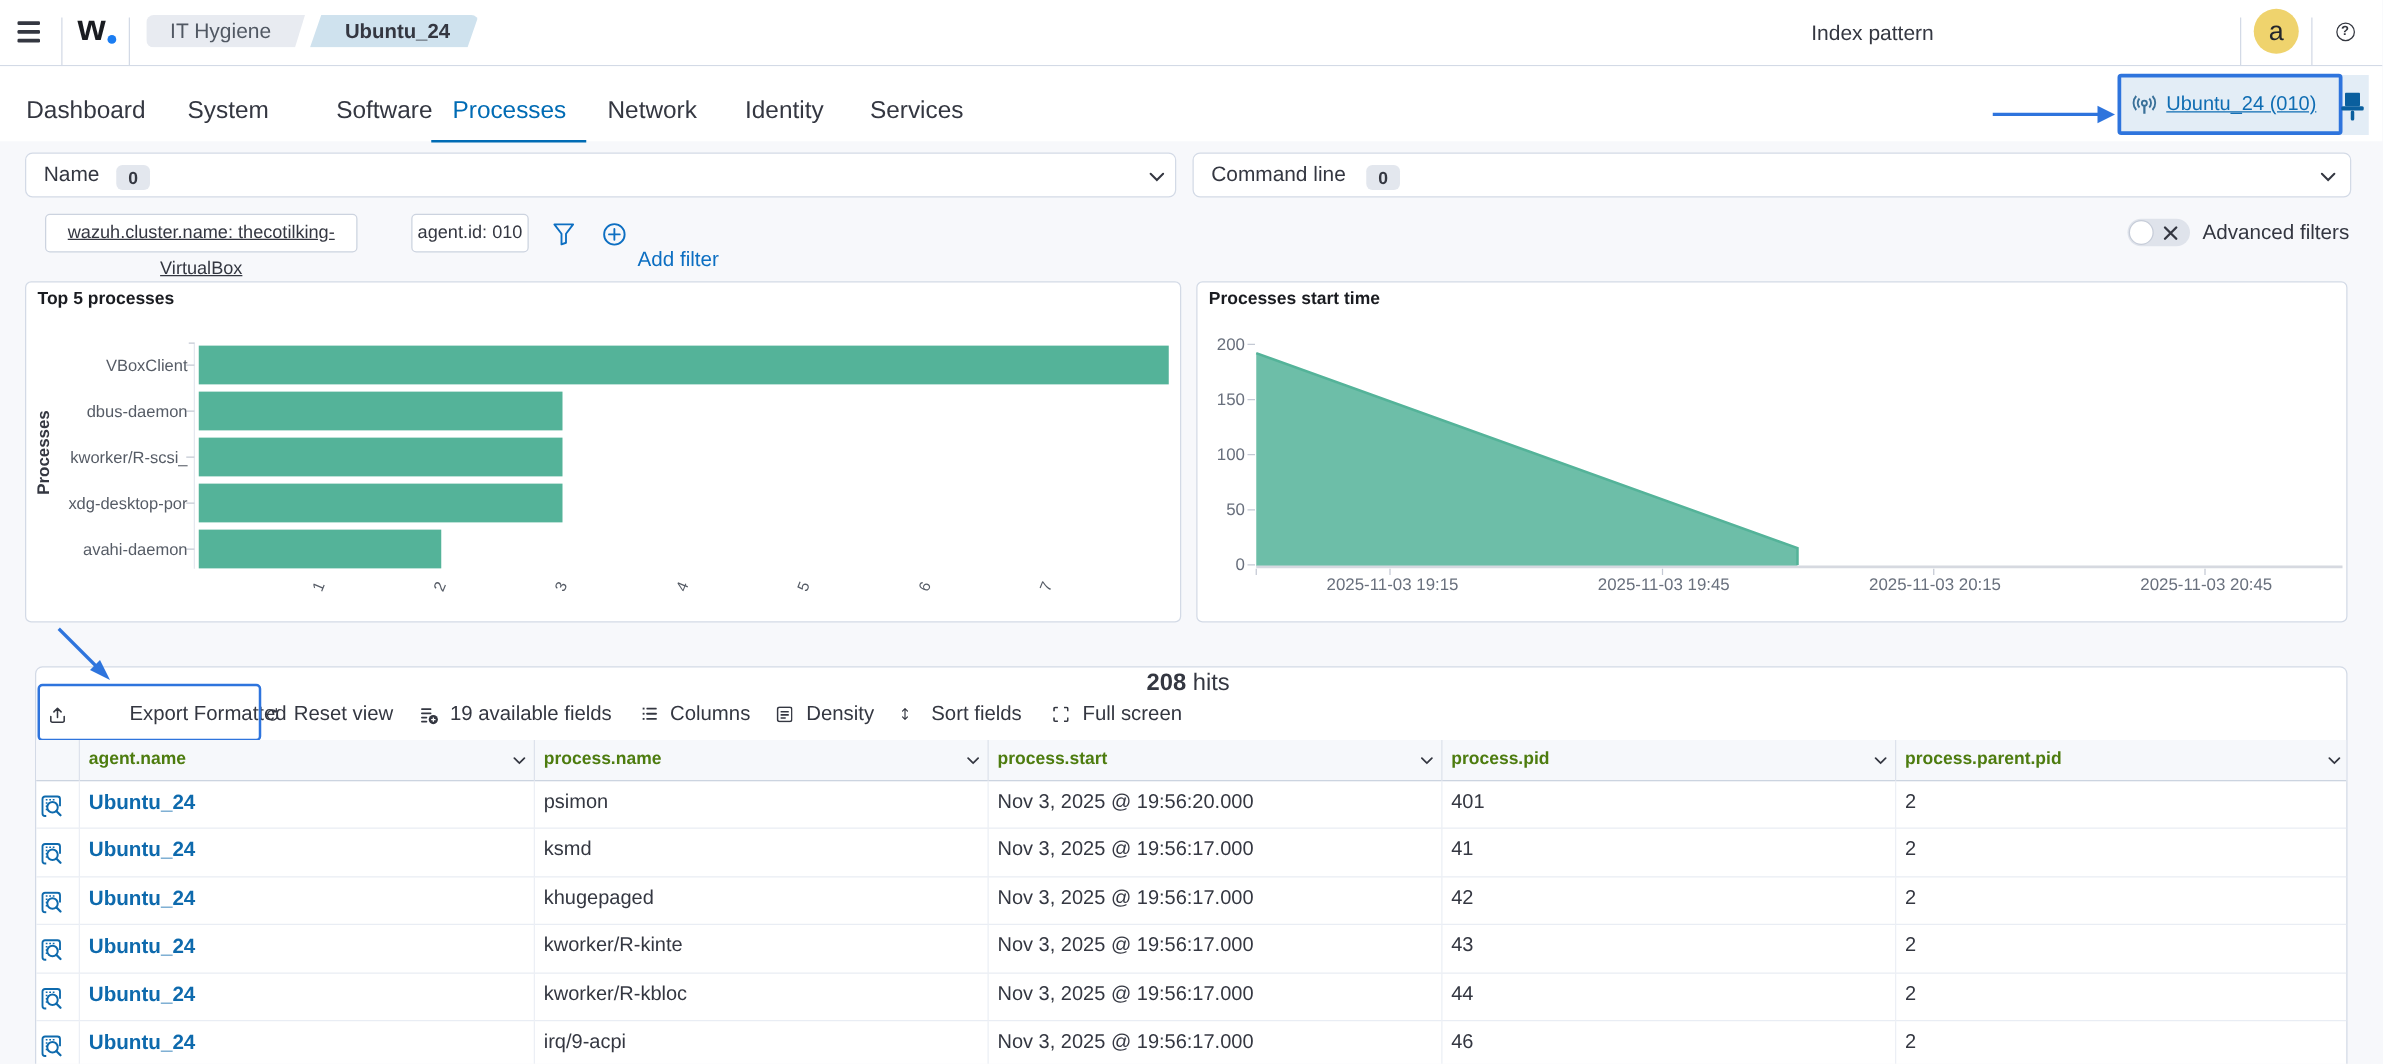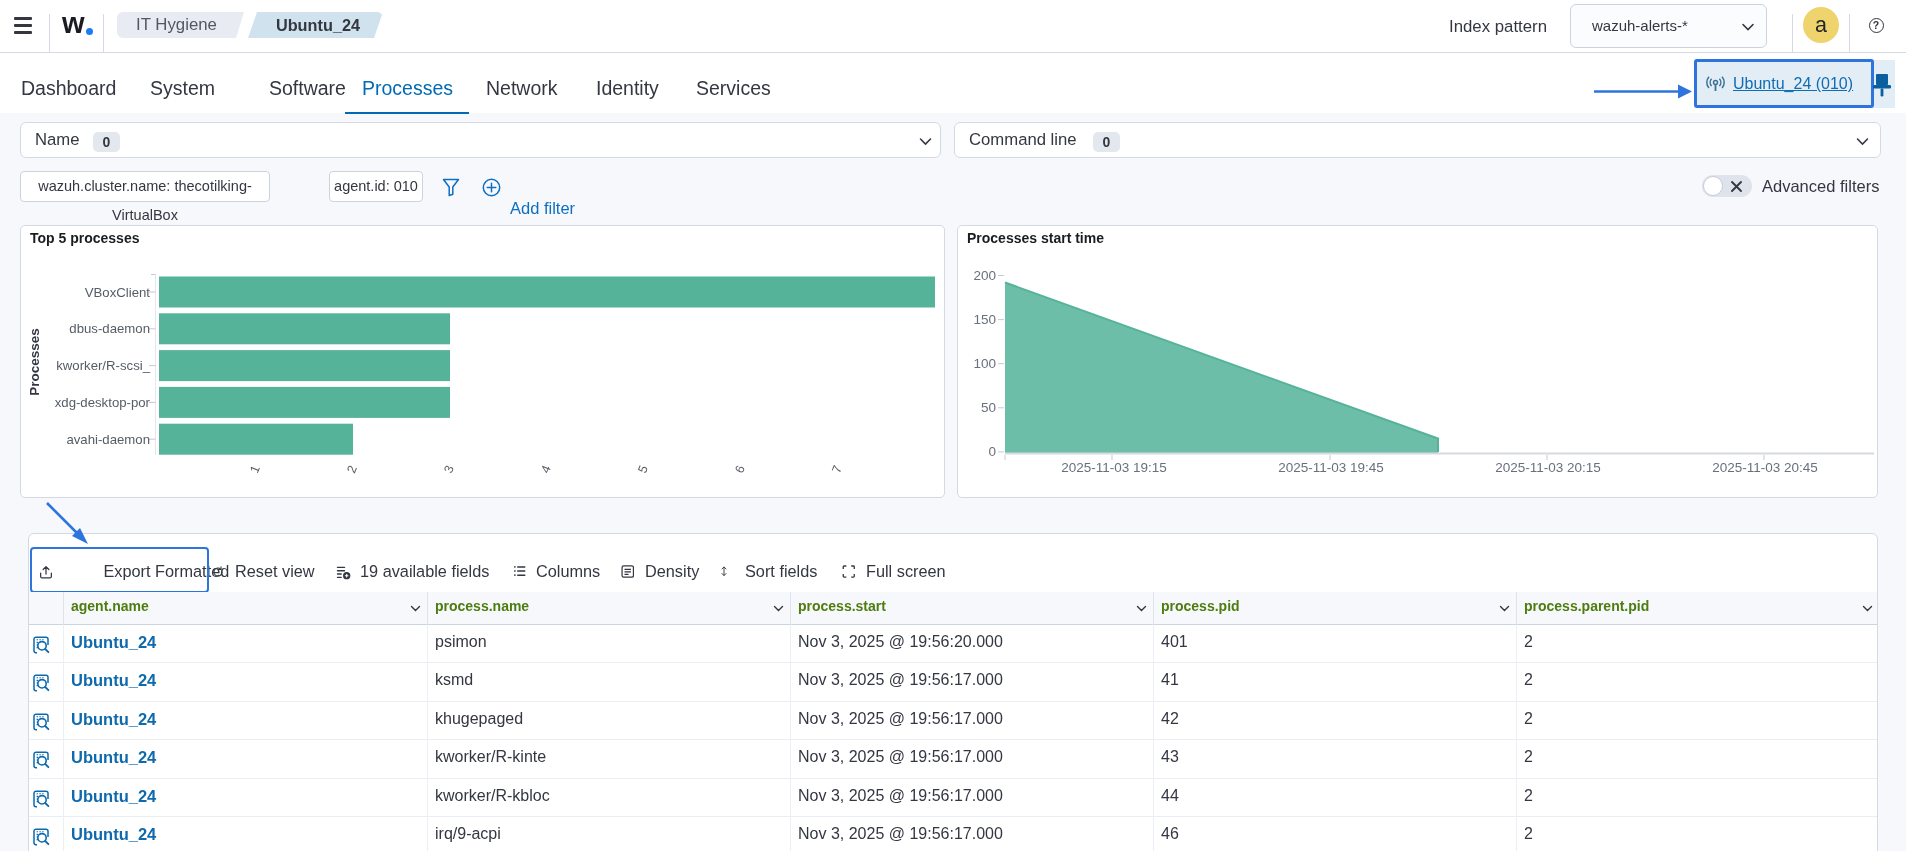--- a/index.html
+++ b/index.html
@@ -72,25 +72,20 @@
       <span></span>
       <span></span>
     </div>
   <div class="vdiv" style="left:49px;"></div>
   <div id="logo">w</div>
     <div class="abs" style="left:86px;top:28px;width:7px;height:7px;border-radius:50%;background:#1b7df2;"></div>
   <div class="vdiv" style="left:103px;"></div>
   <div id="crumb1" class="crumb">IT Hygiene</div>
   <div id="crumb2" class="crumb">Ubuntu_24</div>
   <div id="idxlabel">Index pattern</div>
-  <div id="idxsel">wazuh-alerts-*
-    <svg class="abs" style="left:170px;top:15px;" width="14" height="14" viewBox="0 0 14 14">
-        <path d="M2 4.5 L7 9.5 L12 4.5" fill="none" stroke="#343741" stroke-width="1.6" stroke-linecap="round"></path>
-      </svg>
-  </div>
   <div class="vdiv" style="left:1792px;"></div>
   <div id="avatar">a</div>
   <div class="vdiv" style="left:1849px;"></div>
   <div id="help">?</div>
 </div>
 
 <div id="tabbar">
   <div class="tab" style="left:21px;">Dashboard</div>
   <div class="tab" style="left:150px;">System</div>
   <div class="tab" style="left:234px;margin-left:35px;">Software</div>
@@ -127,21 +122,21 @@
     </svg>
 </div>
 <div class="acc" style="left:954px; width:927px;">
   <div class="lbl">Command line</div>
   <div class="badge" style="left:138px;">0</div>
   <svg class="abs" style="left:900px;top:11px;" width="15" height="15" viewBox="0 0 15 15">
       <path d="M2.5 5 L7.5 10 L12.5 5" fill="none" stroke="#343741" stroke-width="1.6" stroke-linecap="round"></path>
     </svg>
 </div>
 
-<div class="pill" style="left:20px; width:250px;">wazuh.cluster.name: thecotilking-VirtualBox</div>
+<div class="pill" style="left:36px; width:250px;text-decoration:underline;">wazuh.cluster.name: thecotilking-VirtualBox</div>
 <div class="pill" style="left:329px; width:94px;">agent.id: 010</div>
 <svg class="abs" style="left:442px;top:178px;" width="18" height="19" viewBox="0 0 18 19" fill="none" stroke="#0d6fc2" stroke-width="1.5" stroke-linejoin="round">
   <path d="M1.5 1.5 H16.5 L10.8 9 V16.2 L7.2 17.5 V9 Z"></path>
 </svg>
 <svg class="abs" style="left:482px;top:178px;" width="19" height="19" viewBox="0 0 19 19" fill="none" stroke="#0d6fc2" stroke-width="1.5">
   <circle cx="9.5" cy="9.5" r="8.2"></circle>
   <path d="M9.5 5.2 V13.8 M5.2 9.5 H13.8" stroke-linecap="round"></path>
 </svg>
 <div id="addfilter">Add filter</div>
 <div id="togglewrap">
@@ -206,20 +201,21 @@
     <g font-size="13.5" fill="#69707d" text-anchor="middle">
       <text x="156" y="246">2025-11-03 19:15</text>
       <text x="373" y="246">2025-11-03 19:45</text>
       <text x="590" y="246">2025-11-03 20:15</text>
       <text x="807" y="246">2025-11-03 20:45</text>
     </g>
   </svg>
 </div>
 
 <div id="bottompanel">
+  <div id="hits" style="padding-right:7px;"><b>208</b> hits</div>
 
   <svg class="abs" style="left:9.5px;top:30.5px;" width="14" height="14" viewBox="0 0 17 17" fill="none" stroke="#343741" stroke-width="1.5">
     <path d="M2 10 V14 a1.5 1.5 0 0 0 1.5 1.5 h10 a1.5 1.5 0 0 0 1.5-1.5 V10" stroke-linecap="round"></path>
     <path d="M8.5 11 V2.5 M5 5.5 L8.5 2 L12 5.5" stroke-linecap="round" stroke-linejoin="round"></path>
   </svg>
   <div class="tbtn" style="left:32.5px;margin-left:42px;">Export Formatted</div>
   <div id="expbox"></div>
 
   <svg class="abs" style="left:183px;top:31.5px;" width="12" height="12" viewBox="0 0 17 17" fill="none" stroke="#343741" stroke-width="1.5">
     <path d="M14.2 8.5 a5.7 5.7 0 1 1 -1.7-4" stroke-linecap="round"></path>

